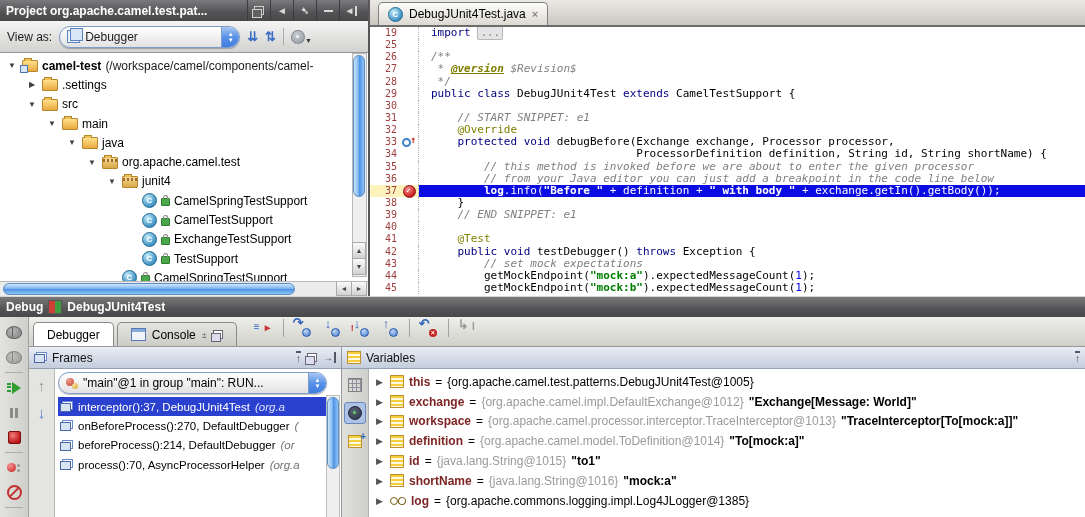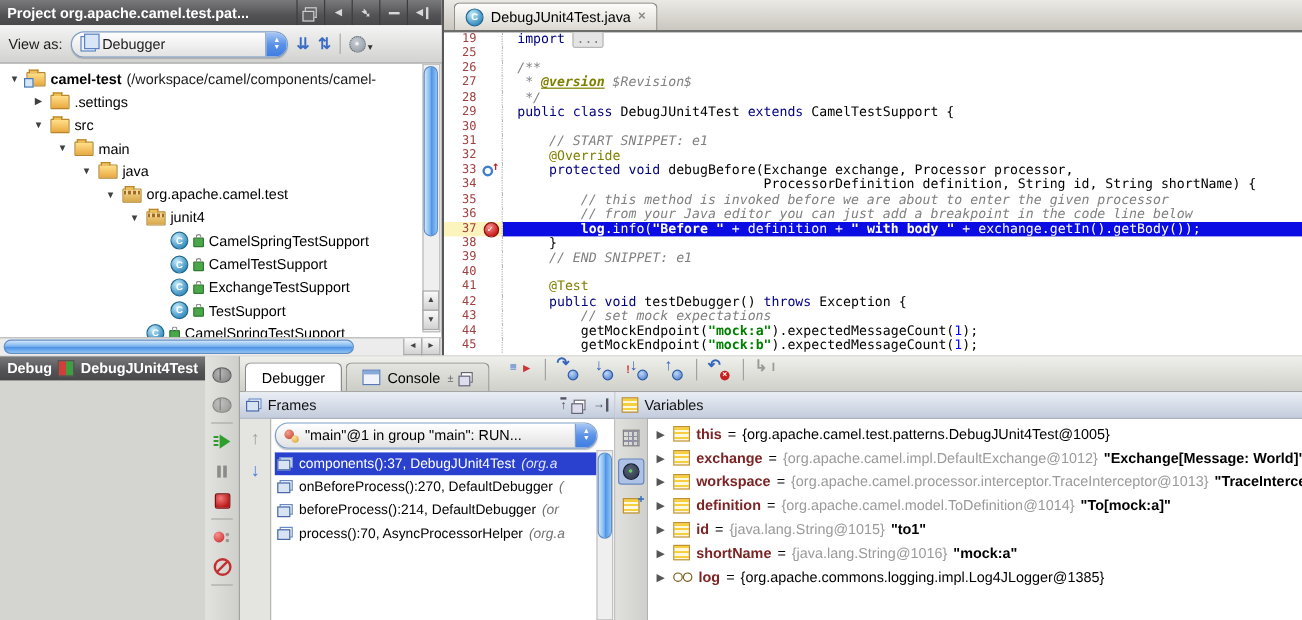--- a/index.html
+++ b/index.html
@@ -81,21 +81,21 @@
   .s-hl{color:#fff;}
   .s-hlb{color:#fff;font-weight:bold;}
   .s-fold{background:#e4e4e4;border:1px solid #b8b8b8;color:#808080;border-radius:2px;padding:0 2px;}
   .bp-icon{position:absolute;left:2px;top:0;width:11px;height:11px;border-radius:50%;
     background:radial-gradient(circle at 35% 30%,#f89090,#cc2020 70%);border:1px solid #8b1010;}
   .bp-icon::after{content:"✓";position:absolute;left:2px;top:-1px;color:#fff;font-size:8px;font-weight:bold;}
   .ovr-icon{position:absolute;left:1px;top:0;width:15px;height:12px;}
   .ovr-icon::before{content:"";position:absolute;left:0;bottom:1px;width:5px;height:5px;border:2px solid #4080c8;border-radius:50%;}
   .ovr-icon::after{content:"↑";position:absolute;right:1px;top:-2px;color:#c22;font-weight:bold;font-size:10px;}
   
-  #debug{position:absolute;left:0;top:297px;width:1085px;height:220px;background:#d4d4d0;display:flex;flex-direction:row;}
+  #debug{position:absolute;left:0;top:297px;width:1085px;height:220px;background:#d4d4d0;display:flex;flex-direction:column;}
   #debug-body{flex:1;display:flex;min-height:0;}
   #dleft{width:28px;flex:none;background:linear-gradient(90deg,#e2e2de,#cfcfcb);border-right:1px solid #a2a2a0;
     display:flex;flex-direction:column;align-items:center;padding-top:3px;}
   .dl-cell{height:25px;display:flex;align-items:center;justify-content:center;width:100%;}
   .dl-div{width:18px;height:1px;background:#aaa;margin:2px 0;}
   .ic-bug{width:14px;height:11px;border-radius:50% 50% 45% 45%;background:radial-gradient(circle at 40% 35%,#b8b8b8,#7e7e7e);border:1px solid #636363;position:relative;}
   .ic-bug::after{content:"";position:absolute;left:5px;top:0;width:1px;height:10px;background:#5e5e5e;}
   .ic-resume{display:flex;align-items:center;gap:1px;}
   .ic-resume .bars{width:4px;height:9px;background:repeating-linear-gradient(180deg,#2f9a2f 0 2px,transparent 2px 3.5px);}
   .ic-resume .tri-g{width:0;height:0;border-left:9px solid #2f9e2f;border-top:6px solid transparent;border-bottom:6px solid transparent;}
@@ -440,21 +440,21 @@
                   <span class="ic-threads"></span>
                   <span style="overflow:hidden;text-overflow:clip;white-space:nowrap">"main"@1 in group "main": RUN...</span>
                   <span class="stepper">
                       <span>▲</span>
                       <span>▼</span>
                     </span>
                 </div>
                 <div id="frames-list">
                     <div class="frame-row selected">
                       <span class="ic-frames"></span>
-                      <span>components():37, DebugJUnit4Test </span>
+                      <span>interceptor():37, DebugJUnit4Test </span>
                       <span class="pkg">(org.a</span>
                     </div>
                     <div class="frame-row">
                       <span class="ic-frames"></span>
                       <span>onBeforeProcess():270, DefaultDebugger </span>
                       <span class="pkg">(</span>
                     </div>
                     <div class="frame-row">
                       <span class="ic-frames"></span>
                       <span>beforeProcess():214, DefaultDebugger </span>

